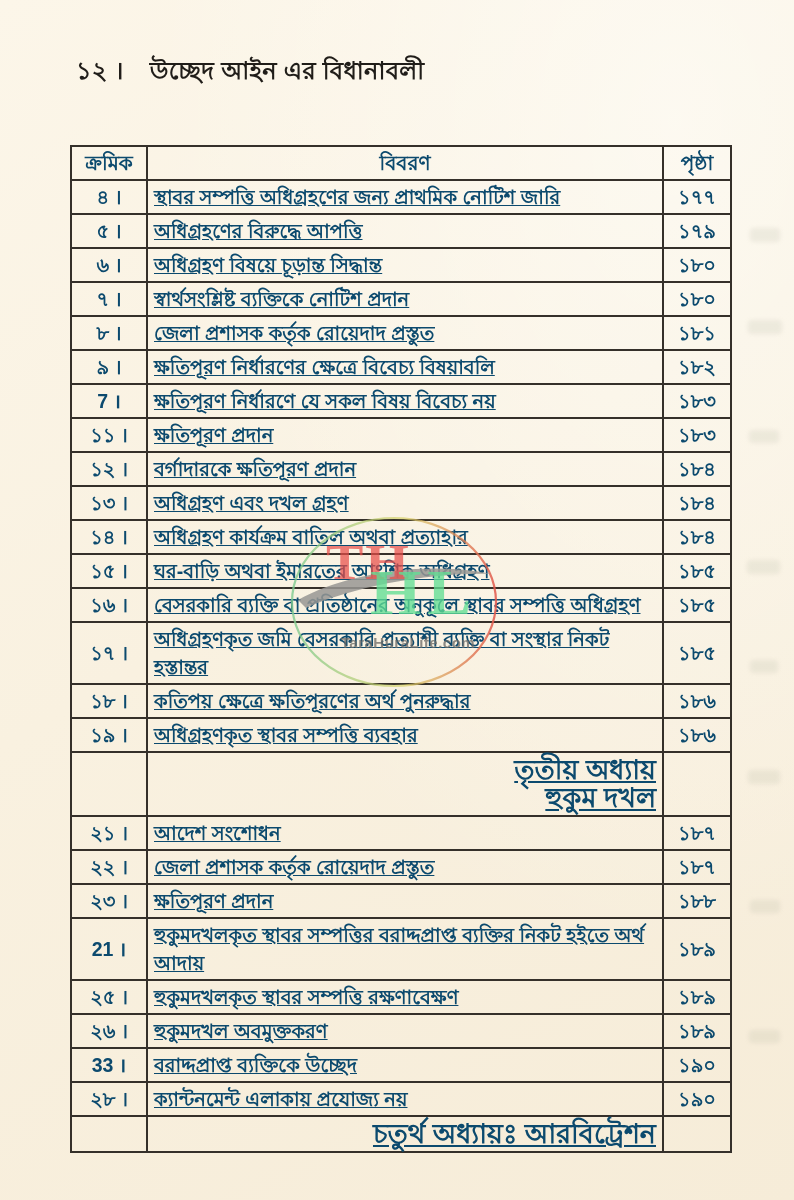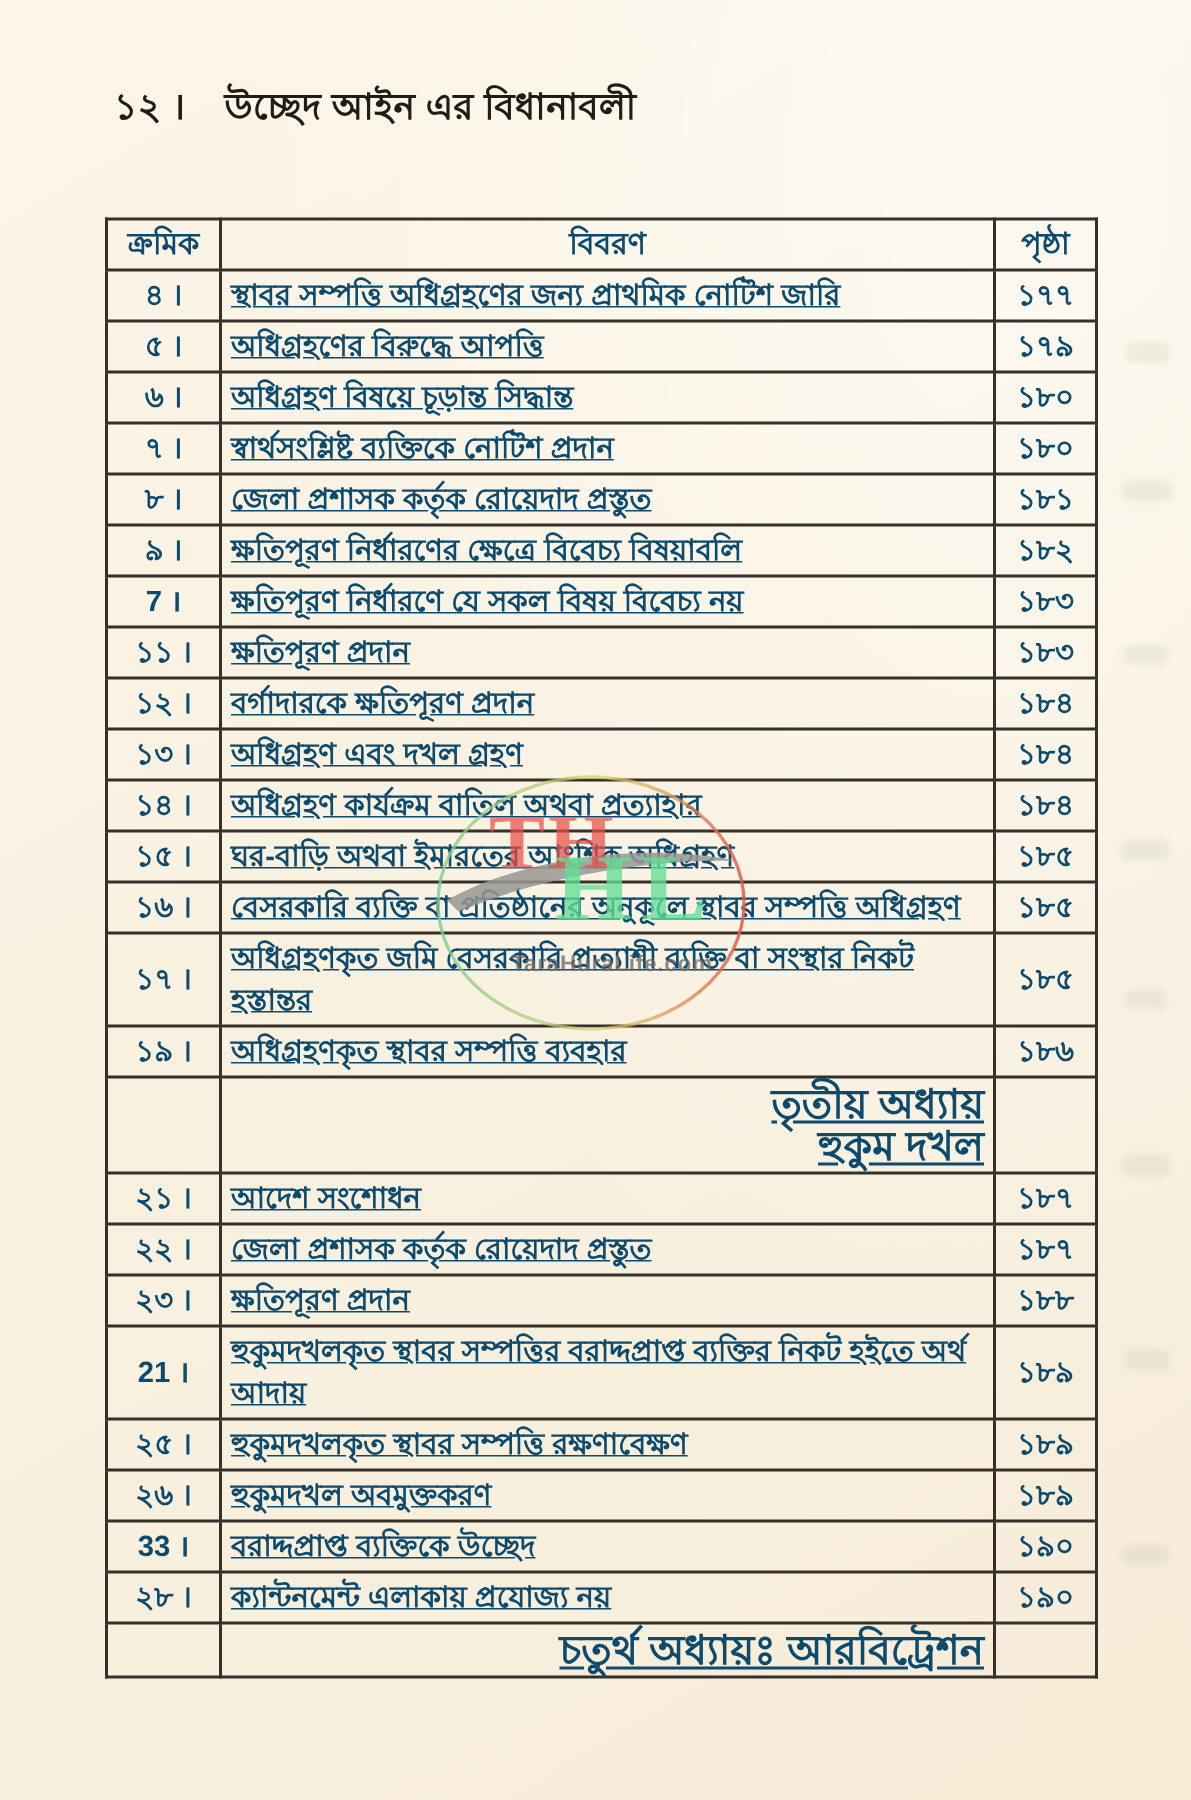--- a/index.html
+++ b/index.html
@@ -169,20 +169,25 @@
       </tr>
       <tr>
         <td class="c-no">১৬ ।</td>
         <td class="c-desc">বেসরকারি ব্যক্তি বা প্রতিষ্ঠানের অনুকূলে স্থাবর সম্পত্তি অধিগ্রহণ</td>
         <td class="c-page">১৮৫</td>
       </tr>
       <tr>
         <td class="c-no">১৭ ।</td>
         <td class="c-desc">অধিগ্রহণকৃত জমি বেসরকারি প্রত্যাশী ব্যক্তি বা সংস্থার নিকট হস্তান্তর</td>
         <td class="c-page">১৮৫</td>
+      </tr>
+      <tr>
+        <td class="c-no">১৮ ।</td>
+        <td class="c-desc">কতিপয় ক্ষেত্রে ক্ষতিপূরণের অর্থ পুনরুদ্ধার</td>
+        <td class="c-page">১৮৬</td>
       </tr>
       <tr>
         <td class="c-no">১৯ ।</td>
         <td class="c-desc">অধিগ্রহণকৃত স্থাবর সম্পত্তি ব্যবহার</td>
         <td class="c-page">১৮৬</td>
       </tr>
       <tr class="section">
         <td class="c-no"></td>
         <td class="c-desc">তৃতীয় অধ্যায়
 হুকুম দখল</td>

